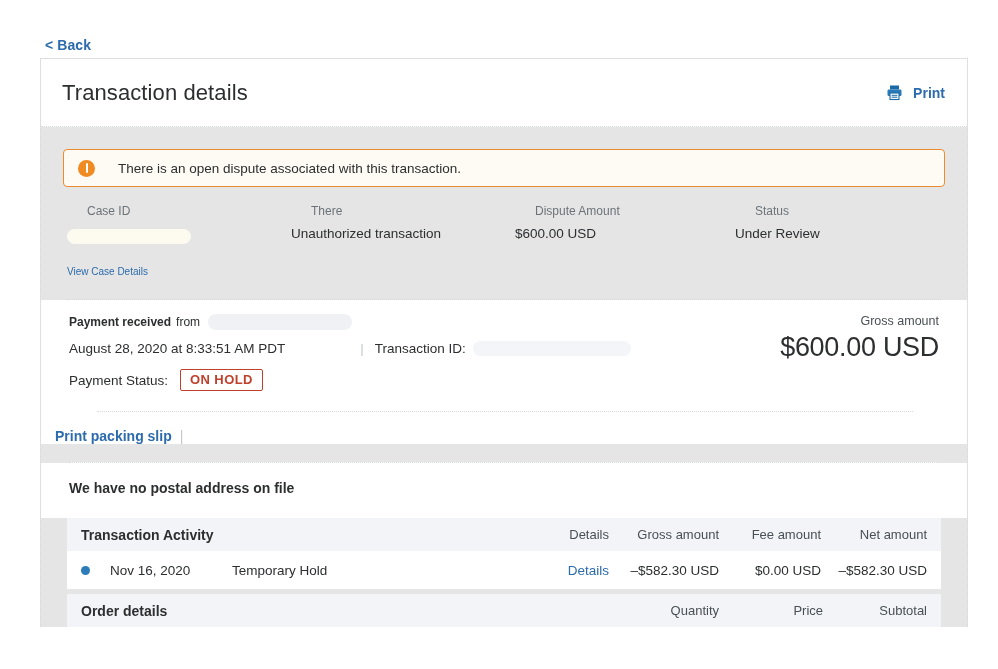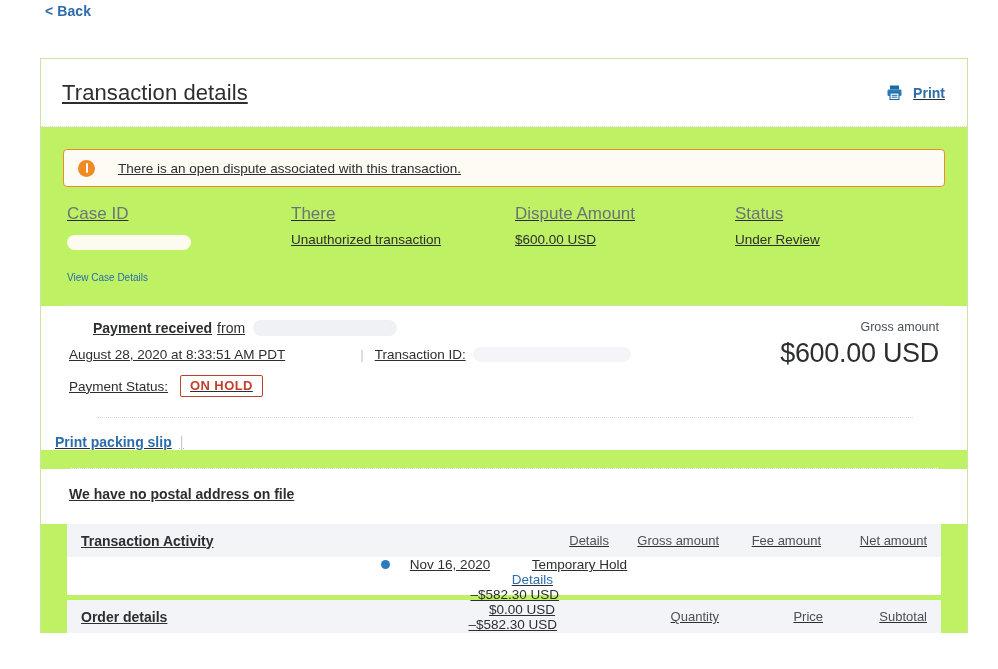--- a/index.html
+++ b/index.html
@@ -16,43 +16,42 @@
   }
 
   .page {
     position: relative;
     width: 998px;
     height: 669px;
   }
 
   
   .back-row {
-    padding: 2px 0 0 45px;
+    padding: 36px 0 0 45px;
     height: 34px;
     box-sizing: border-box;
   }
   .back-link {
     font-size: 14px;
     font-weight: bold;
     color: #2c6bac;
     text-decoration: none;
     letter-spacing: .1px;
   }
 
   
   .card {
     position: absolute;
     left: 40px;
     top: 58px;
     width: 928px;
     border: 1px dotted #d6d9dc;
     border-bottom: none;
-    background: #bef264;
-    box-sizing: border-box;
-    text-decoration: underline;
+    background: #e5e5e5;
+    box-sizing: border-box;
   }
 
   .card-header {
     background: #ffffff;
     height: 68px;
     display: flex;
     align-items: center;
     justify-content: space-between;
     padding: 0 22px 0 21px;
     border-bottom: 1px dotted #d9dcdf;
@@ -124,22 +123,23 @@
   
   .dispute {
     padding: 17px 22px 0 26px;
   }
   .dispute-grid {
     display: grid;
     grid-template-columns: 224px 224px 220px 1fr;
     row-gap: 8px;
   }
   .dispute-label {
-    font-size: 17px;
+    font-size: 12px;
     color: #6c7378;
+    margin-left: 20px;
   }
   .dispute-value {
     font-size: 13.5px;
     color: #2c2e2f;
   }
   .redact {
     display: inline-block;
     border-radius: 9px;
     height: 15px;
   }
@@ -164,22 +164,21 @@
 
   
   .payment {
     background: #ffffff;
     padding: 14px 26px 0 28px;
     position: relative;
   }
   .payment-row1 {
     display: flex;
     align-items: center;
-    font-size: 14px;
-    margin-left: 24px;
+    font-size: 12px;
   }
   .payment-strong { font-weight: bold; color: #2c2e2f; }
   .payment-from { color: #2c2e2f; margin-left: 5px; }
   .redact-name {
     width: 144px;
     height: 16px;
     background: #eff1f5;
     border-radius: 9px;
     margin-left: 8px;
   }
@@ -301,21 +300,20 @@
   .col-fee    { width: 102px; }
   .col-net    { width: 106px; }
 
   .table-row {
     display: flex;
     align-items: center;
     height: 38px;
     padding: 0 14px 0 14px;
     background: #ffffff;
     box-sizing: border-box;
-    flex-direction: column;
   }
   .row-left {
     flex: 1 1 auto;
     display: flex;
     align-items: center;
   }
   .dot {
     width: 9px; height: 9px;
     border-radius: 50%;
     background: #2b7cb9;

